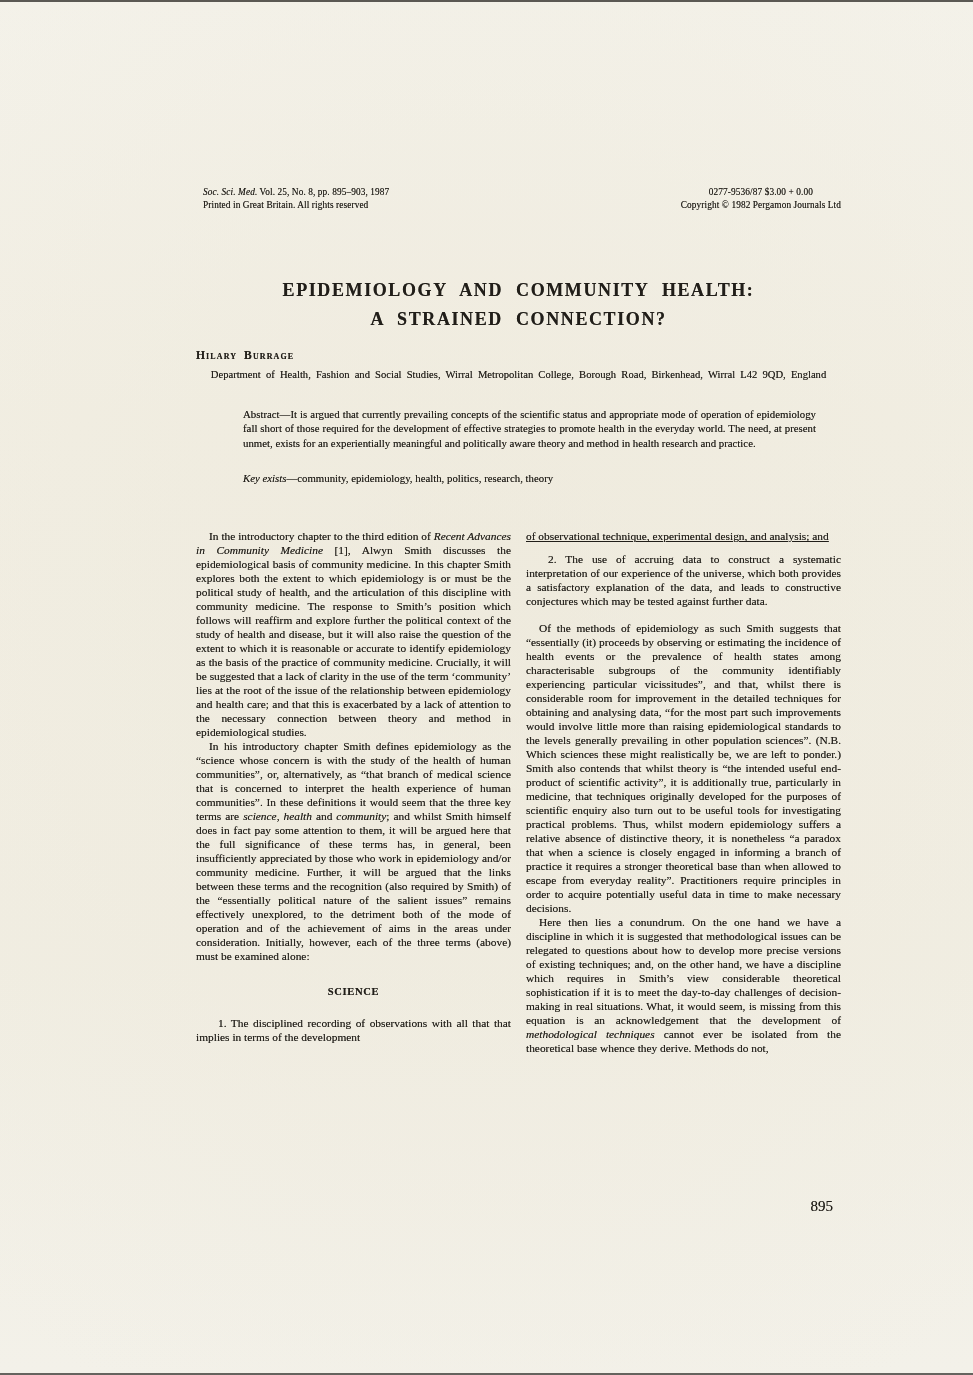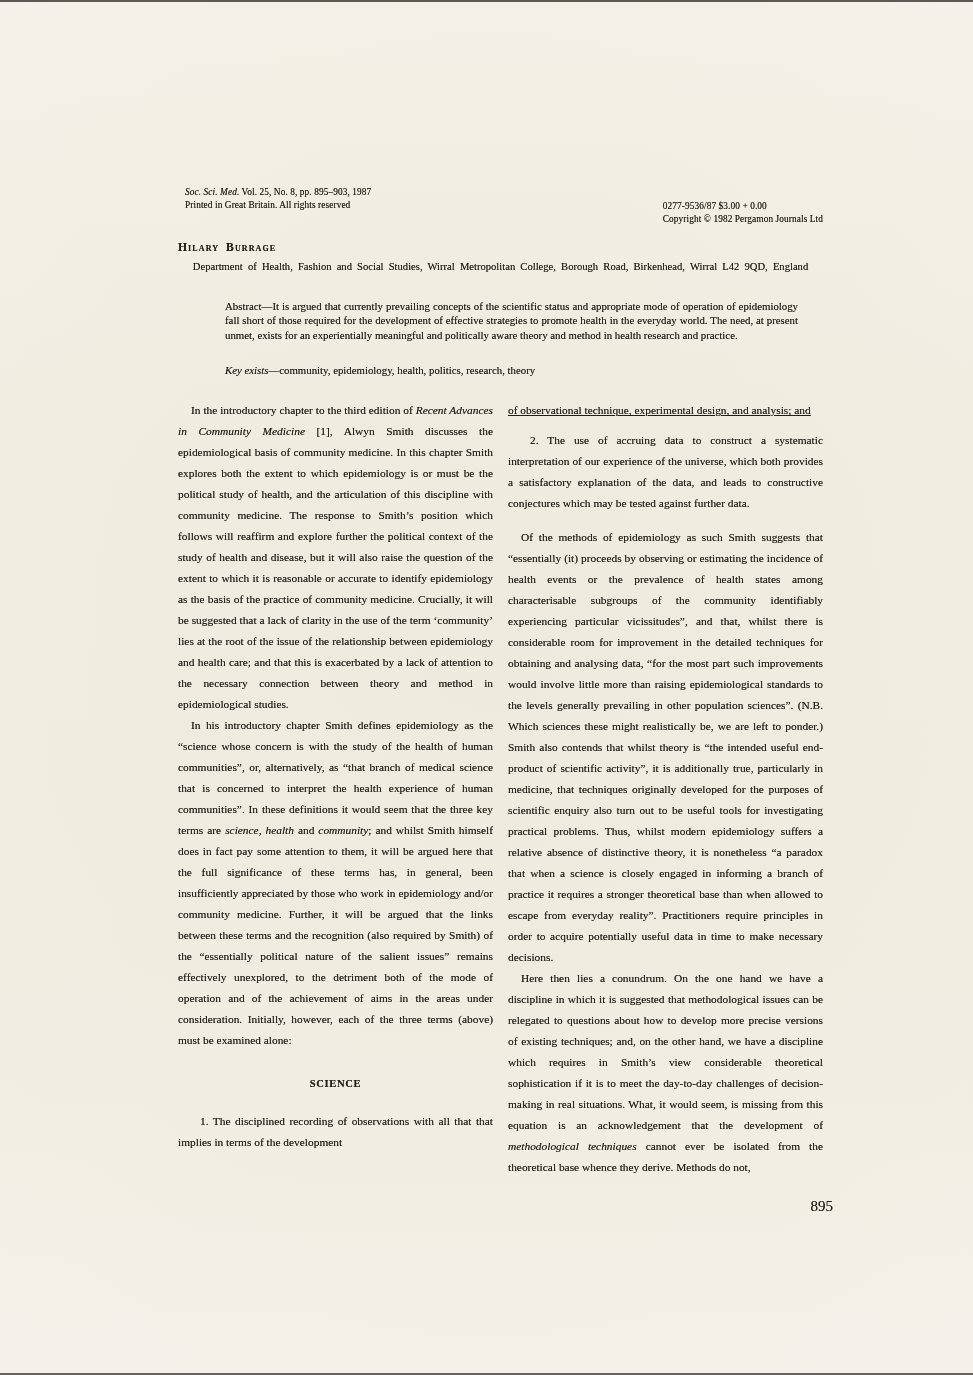--- a/index.html
+++ b/index.html
@@ -14,31 +14,31 @@
     width:973px;height:1375px;
     overflow:hidden;
     background:
       radial-gradient(ellipse 120% 90% at 50% 45%, rgba(236,231,216,0.55) 0%, rgba(244,242,234,0) 70%),
       linear-gradient(180deg,#f4f2ea 0%, #f2efe4 30%, #f1eee3 70%, #f3f1e9 100%);
     color:#211e19;
   }
   .scan-edge-top{position:absolute;top:0;left:0;width:100%;height:2px;background:rgba(40,38,34,0.75);}
   .scan-edge-bottom{position:absolute;bottom:0;left:0;width:100%;height:2px;background:rgba(40,38,34,0.7);}
   .ink{text-shadow:0 0 0.5px rgba(33,30,25,0.65);}
-  .text-block{position:absolute;left:178px;top:0;width:645px;}
+  .text-block{position:absolute;left:196px;top:0;width:645px;}
   .it{font-style:italic;}
   .bold{font-weight:normal;}
 
   .masthead{
     margin-top:186px;
     display:flex;justify-content:space-between;align-items:flex-start;
     font-size:9.3px;line-height:13px;letter-spacing:0.1px;
   }
   .mast-left{padding-left:7px;}
-  .mast-right{text-align:left;margin-top:14px;}
+  .mast-right{text-align:center;}
 
   .title{
     margin:64px 0 0 0;
     text-align:center;
     font-size:18px;font-weight:600;
     letter-spacing:1.6px;word-spacing:7px;
     line-height:29px;
   }
   .author{
     margin-top:15px;text-align:left;
@@ -54,21 +54,21 @@
     font-size:10.8px;line-height:14.6px;text-align:justify;
   }
   .keywords{
     margin:22px 0 0 47px;width:573px;
     font-size:10.8px;
   }
   .columns{
     margin-top:24px;
     display:flex;gap:15px;
   }
-  .col{width:315px;font-size:11.4px;line-height:21px;text-align:justify;}
+  .col{width:315px;font-size:11.4px;line-height:14px;text-align:justify;margin-top:21px;}
   .para{margin:0;}
   .para span{white-space:pre-wrap;}
   .indent{text-indent:13px;}
   .noindent{text-indent:0;text-decoration:underline;}
   .list{text-indent:22px;margin-top:9px;}
   .gap-top{margin-top:13px;}
   .section-heading{
     text-align:center;font-weight:bold;
     font-size:10.6px;letter-spacing:0.6px;
     margin:22px 0 17px 0;
@@ -91,20 +91,24 @@
       <div class="mast-left">
         <div><span class="it">Soc. Sci. Med.</span><span> Vol. 25, No. 8, pp. 895–903, 1987</span></div>
         <div>Printed in Great Britain. All rights reserved</div>
       </div>
       <div class="mast-right">
         <div>0277-9536/87 $3.00 + 0.00</div>
         <div>Copyright © 1982 Pergamon Journals Ltd</div>
       </div>
     </header>
 
+    <h1 class="title">
+      <span>EPIDEMIOLOGY AND COMMUNITY HEALTH:</span><br>
+      <span>A STRAINED CONNECTION?</span>
+    </h1>
 
     <div class="author">Hilary Burrage</div>
 
     <div class="affiliation">Department of Health, Fashion and Social Studies, Wirral Metropolitan College, Borough Road, Birkenhead, Wirral L42 9QD, England</div>
 
     <div class="abstract"><span class="bold">Abstract</span><span>—It is argued that currently prevailing concepts of the scientific status and appropriate mode of operation of epidemiology fall short of those required for the development of effective strategies to promote health in the everyday world. The need, at present unmet, exists for an experientially meaningful and politically aware theory and method in health research and practice.</span></div>
 
     <div class="keywords"><span class="it">Key exists</span><span>—community, epidemiology, health, politics, research, theory</span></div>
 
     <div class="columns">

